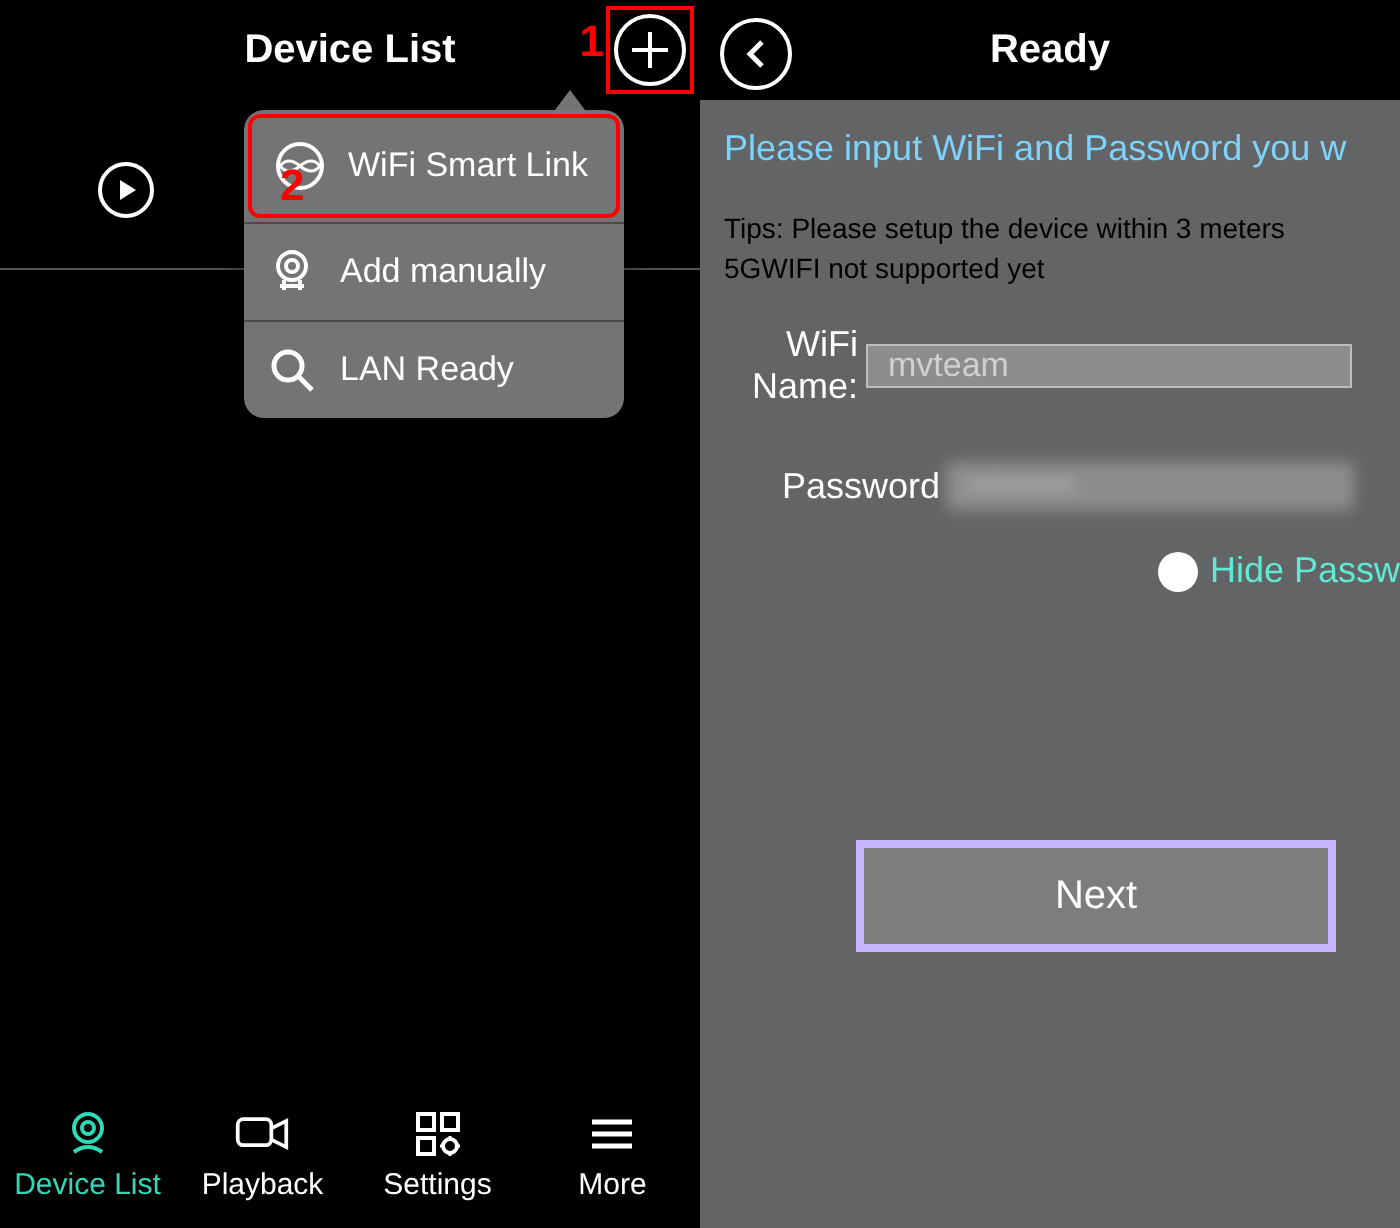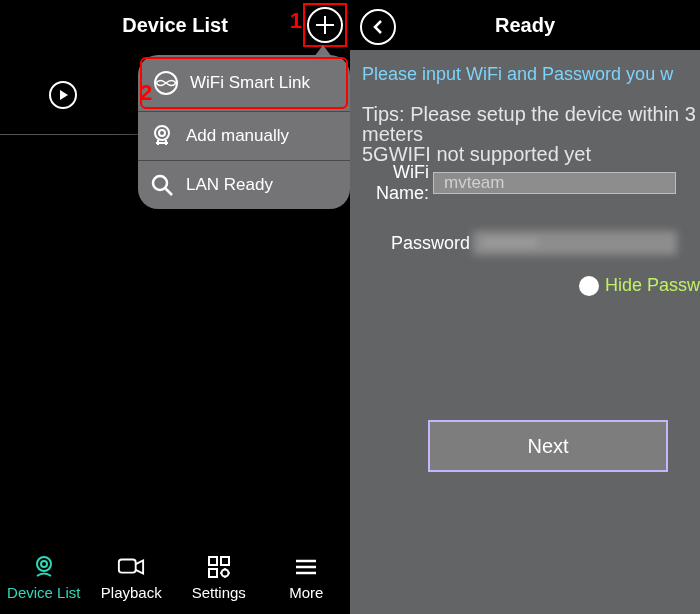--- a/index.html
+++ b/index.html
@@ -13,41 +13,41 @@
   .plus-btn{position:absolute;right:3px;top:3px;width:40px;height:40px;display:flex;align-items:center;justify-content:center;border:2px solid red}
   .plus-circle{width:32px;height:32px;border:2px solid #fff;border-radius:50%;position:relative}
   .plus-circle::before,.plus-circle::after{content:"";position:absolute;background:#fff}
   .plus-circle::before{width:18px;height:2px;top:15px;left:7px}
   .plus-circle::after{width:2px;height:18px;top:7px;left:15px}
   .anno1{position:absolute;right:48px;top:8px;color:red;font-size:22px;font-weight:600}
   .thumb{position:absolute;left:8px;top:64px;width:110px;height:62px;background:#000;display:flex;align-items:center;justify-content:center}
   .play{width:24px;height:24px;border:2px solid #fff;border-radius:50%;display:flex;align-items:center;justify-content:center}
   .play::before{content:"";border-left:8px solid #fff;border-top:5px solid transparent;border-bottom:5px solid transparent;margin-left:2px}
   .rule{position:absolute;left:0;right:0;top:134px;height:1px;background:#555}
-  .popup{position:absolute;left:138px;top:55px;width:212px;background:rgba(120,120,122,0.97);border-radius:20px;box-shadow:0 6px 20px rgba(0,0,0,0.6)}
+  .popup{position:absolute;left:122px;top:55px;width:190px;background:rgba(120,120,122,0.97);border-radius:10px;box-shadow:0 6px 20px rgba(0,0,0,0.6)}
   .popup::before{content:"";position:absolute;top:-10px;right:18px;border-left:9px solid transparent;border-right:9px solid transparent;border-bottom:12px solid rgba(120,120,122,0.97)}
   .prow{height:48px;display:flex;align-items:center;gap:10px;padding:0 10px;color:#fff;font-size:17px;white-space:nowrap}
   .prow.sel{border:2px solid red;border-radius:6px;margin:2px}
   .sep{height:1px;background:rgba(30,30,30,0.5)}
   .pic{width:28px;height:28px;display:flex;align-items:center;justify-content:center}
   .anno2{position:absolute;left:140px;top:80px;color:red;font-size:22px;font-weight:600;z-index:5}
   .tabbar{position:absolute;left:0;right:0;bottom:0;height:74px;background:#000;display:flex}
   .tab{flex:1;display:flex;flex-direction:column;align-items:center;justify-content:center;gap:4px;color:#fff;font-size:15px}
   .tab.active{color:#2fd9b8}
   .tabic{width:28px;height:26px;display:flex;align-items:center;justify-content:center}
   
   .instr{position:absolute;left:12px;right:0;top:64px;color:#7dd3fc;font-size:18px;white-space:nowrap;overflow:hidden}
-  .tips{position:absolute;left:12px;right:0;top:104px;color:#e5e5e5;font-size:20px;line-height:20px}
+  .tips{position:absolute;left:12px;right:0;top:104px;color:#000000;font-size:14px;line-height:20px}
   .form{position:absolute;left:12px;top:160px;right:24px}
   .frow{display:flex;align-items:center;height:46px;margin-bottom:14px}
   .flabel{width:108px;text-align:right;color:#fff;font-size:18px;padding-right:4px}
   .finput{flex:1;height:22px;background:#8d8d8e;border:1px solid #bdbdbe;color:#d0d0d0;font-size:17px;padding:0 10px;box-sizing:border-box}
-  .hide-row{position:absolute;left:0;right:0;top:275px;display:flex;align-items:center;justify-content:flex-end;color:#bef264;font-size:18px;padding-right:0;overflow:hidden;white-space:nowrap}
+  .hide-row{position:absolute;left:0;right:0;top:275px;display:flex;align-items:center;justify-content:flex-end;color:#5eead4;font-size:18px;padding-right:0;overflow:hidden;white-space:nowrap}
   .radio{width:20px;height:20px;border-radius:50%;background:#fff;margin-right:6px;flex-shrink:0}
-  .next-btn{position:absolute;left:78px;right:32px;top:420px;height:48px;background:#7d7d7e;border:2px solid #c4b5fd;display:flex;align-items:center;justify-content:center;color:#fff;font-size:20px}
+  .next-btn{position:absolute;left:78px;right:32px;top:420px;height:48px;background:#7d7d7e;border:4px solid #c4b5fd;display:flex;align-items:center;justify-content:center;color:#fff;font-size:20px}
   .blur{filter:blur(4px);letter-spacing:3px}
 </style>
 </head>
 <body>
 
 <div class="stage">
 
   <div class="pane left">
     <div class="hdr">
       <span>Device List</span>

